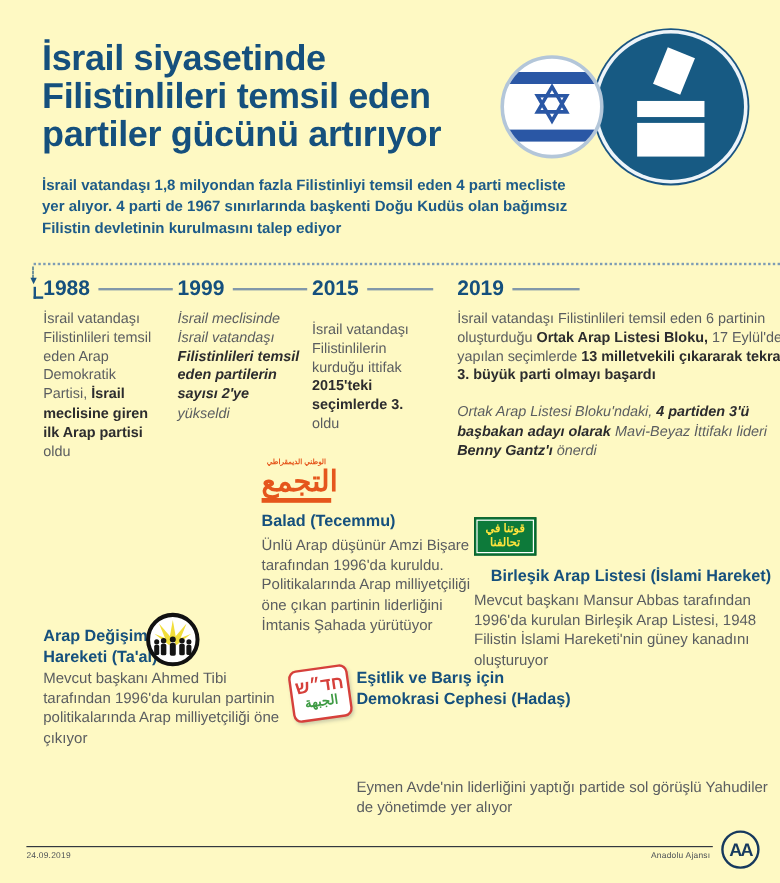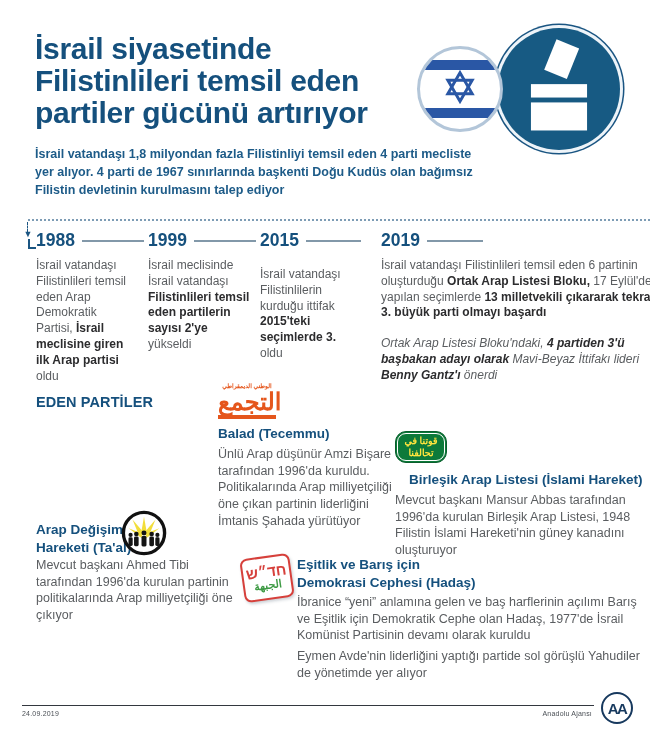--- a/index.html
+++ b/index.html
@@ -1,19 +1,19 @@
 <!DOCTYPE html>
 <html><head>
 <meta charset="utf-8">
 <style>
   * { margin:0; padding:0; box-sizing:border-box; }
   html,body { background:#c9d7e3; }
   .page {
     position:relative; width:650px; height:736px;
-    background:#ffffff; overflow:hidden;
+    background:#fef9c3; overflow:hidden;
     font-family:"Liberation Sans", sans-serif;
     color:#5a5d60;
   }
   .abs { position:absolute; }
 
   
   .title-line { font-size:30px; font-weight:bold; color:#15507d; line-height:1; letter-spacing:-0.3px; }
   .subtitle { font-size:12.5px; font-weight:bold; color:#1d5b88; line-height:1.42; }
 
   
@@ -126,53 +126,52 @@
       <span class="yr-line"></span>
     </div>
     <div class="tl-text" style="width:98px;"><span>İsrail vatandaşı Filistinlileri temsil eden Arap Demokratik Partisi, </span><span class="b">İsrail meclisine giren ilk Arap partisi</span><span> oldu</span></div>
   </div>
 
   <div class="abs tl-col" style="left:148px; top:230px; width:108px;">
     <div class="yr-row">
       <span class="yr">1999</span>
       <span class="yr-line"></span>
     </div>
-    <div class="tl-text" style="width:102px;"><span>İsrail meclisinde İsrail vatandaşı </span><span class="b">Filistinlileri temsil eden partilerin sayısı 2'ye</span><span> yükseldi</span></div>
+    <div class="tl-text" style="width:102px;font-style:italic;"><span>İsrail meclisinde İsrail vatandaşı </span><span class="b">Filistinlileri temsil eden partilerin sayısı 2'ye</span><span> yükseldi</span></div>
   </div>
 
   <div class="abs tl-col" style="left:260px; top:230px; width:101px;">
     <div class="yr-row">
       <span class="yr">2015</span>
       <span class="yr-line"></span>
     </div>
     <div class="tl-text" style="width:95px;margin-top:16px;"><span>İsrail vatandaşı Filistinlilerin kurduğu ittifak </span><span class="b">2015'teki seçimlerde 3.</span><span> oldu</span></div>
   </div>
 
   <div class="abs tl-col" style="left:365px; top:230px; width:275px;margin-left:16px;">
     <div class="yr-row" style="width:102px;">
       <span class="yr">2019</span>
       <span class="yr-line"></span>
     </div>
     <div class="tl-text" style="width:275px;"><span>İsrail vatandaşı Filistinlileri temsil eden 6 partinin oluşturduğu </span><span class="b">Ortak Arap Listesi Bloku,</span><span> 17 Eylül'de yapılan seçimlerde </span><span class="b">13 milletvekili çıkararak tekrar 3. büyük parti olmayı başardı</span></div>
     <div class="tl-text tl-p2" style="width:275px;"><span>Ortak Arap Listesi Bloku'ndaki, </span><span class="b">4 partiden 3'ü başbakan adayı olarak</span><span> Mavi-Beyaz İttifakı lideri </span><span class="b">Benny Gantz'ı</span><span> önerdi</span></div>
   </div>
 
   <div class="abs section-title" style="left:36px; top:392px;">
-    <div>EDEN PARTİLER</div>
   </div>
 
   <div class="abs balad-logo" style="left:218px; top:383px;">
     <div class="tiny">الوطني الديمقراطي</div>
     <div class="main">التجمع</div>
     <div class="bar"></div>
   </div>
   <div class="abs party-name" style="left:218px; top:425px;">Balad (Tecemmu)</div>
   <div class="abs party-desc" style="left:218px; top:446px; width:174px;">Ünlü Arap düşünür Amzi Bişare tarafından 1996'da kuruldu. Politikalarında Arap milliyetçiliği öne çıkan partinin liderliğini İmtanis Şahada yürütüyor</div>
 
-  <div class="abs ual-logo" style="left:395px; top:431px;border-radius:11px;">
+  <div class="abs ual-logo" style="left:395px; top:431px;">
     <div>قوتنا في</div>
     <div>تحالفنا</div>
   </div>
   <div class="abs party-name" style="left:409px; top:471px;">Birleşik Arap Listesi (İslami Hareket)</div>
   <div class="abs party-desc" style="left:395px; top:492px; width:250px;">Mevcut başkanı Mansur Abbas tarafından 1996'da kurulan Birleşik Arap Listesi, 1948 Filistin İslami Hareketi'nin güney kanadını oluşturuyor</div>
 
   <div class="abs party-name" style="left:36px; top:521px;">
     <div>Arap Değişim</div>
     <div>Hareketi (Ta'al)</div>
   </div>
@@ -203,21 +202,20 @@
   <div class="abs party-desc" style="left:36px; top:557px; width:208px;">Mevcut başkanı Ahmed Tibi tarafından 1996'da kurulan partinin politikalarında Arap milliyetçiliği öne çıkıyor</div>
 
   <div class="abs hadash-logo" style="left:242px; top:556px;">
     <div class="heb">חד״ש</div>
     <div class="ara">الجبهة</div>
   </div>
   <div class="abs party-name" style="left:297px; top:556px;">
     <div>Eşitlik ve Barış için</div>
     <div>Demokrasi Cephesi (Hadaş)</div>
   </div>
-  <div class="abs party-desc" style="left:297px; top:594px; width:348px;">İbranice “yeni” anlamına gelen ve baş harflerinin açılımı Barış ve Eşitlik için Demokratik Cephe olan Hadaş, 1977'de İsrail Komünist Partisinin devamı olarak kuruldu</div>
   <div class="abs party-desc" style="left:297px; top:648px; width:348px;">Eymen Avde'nin liderliğini yaptığı partide sol görüşlü Yahudiler de yönetimde yer alıyor</div>
 
   <div class="abs footer-line" style="left:22px; top:705px; width:572px;"></div>
   <div class="abs footer-text" style="left:22px; top:710px;">24.09.2019</div>
   <div class="abs footer-text" style="left:460px; top:710px; width:132px; text-align:right;">Anadolu Ajansı</div>
   <div class="abs aa-logo" style="left:601px; top:692px;">AA</div>
 
 </div>
 
 </body></html>

